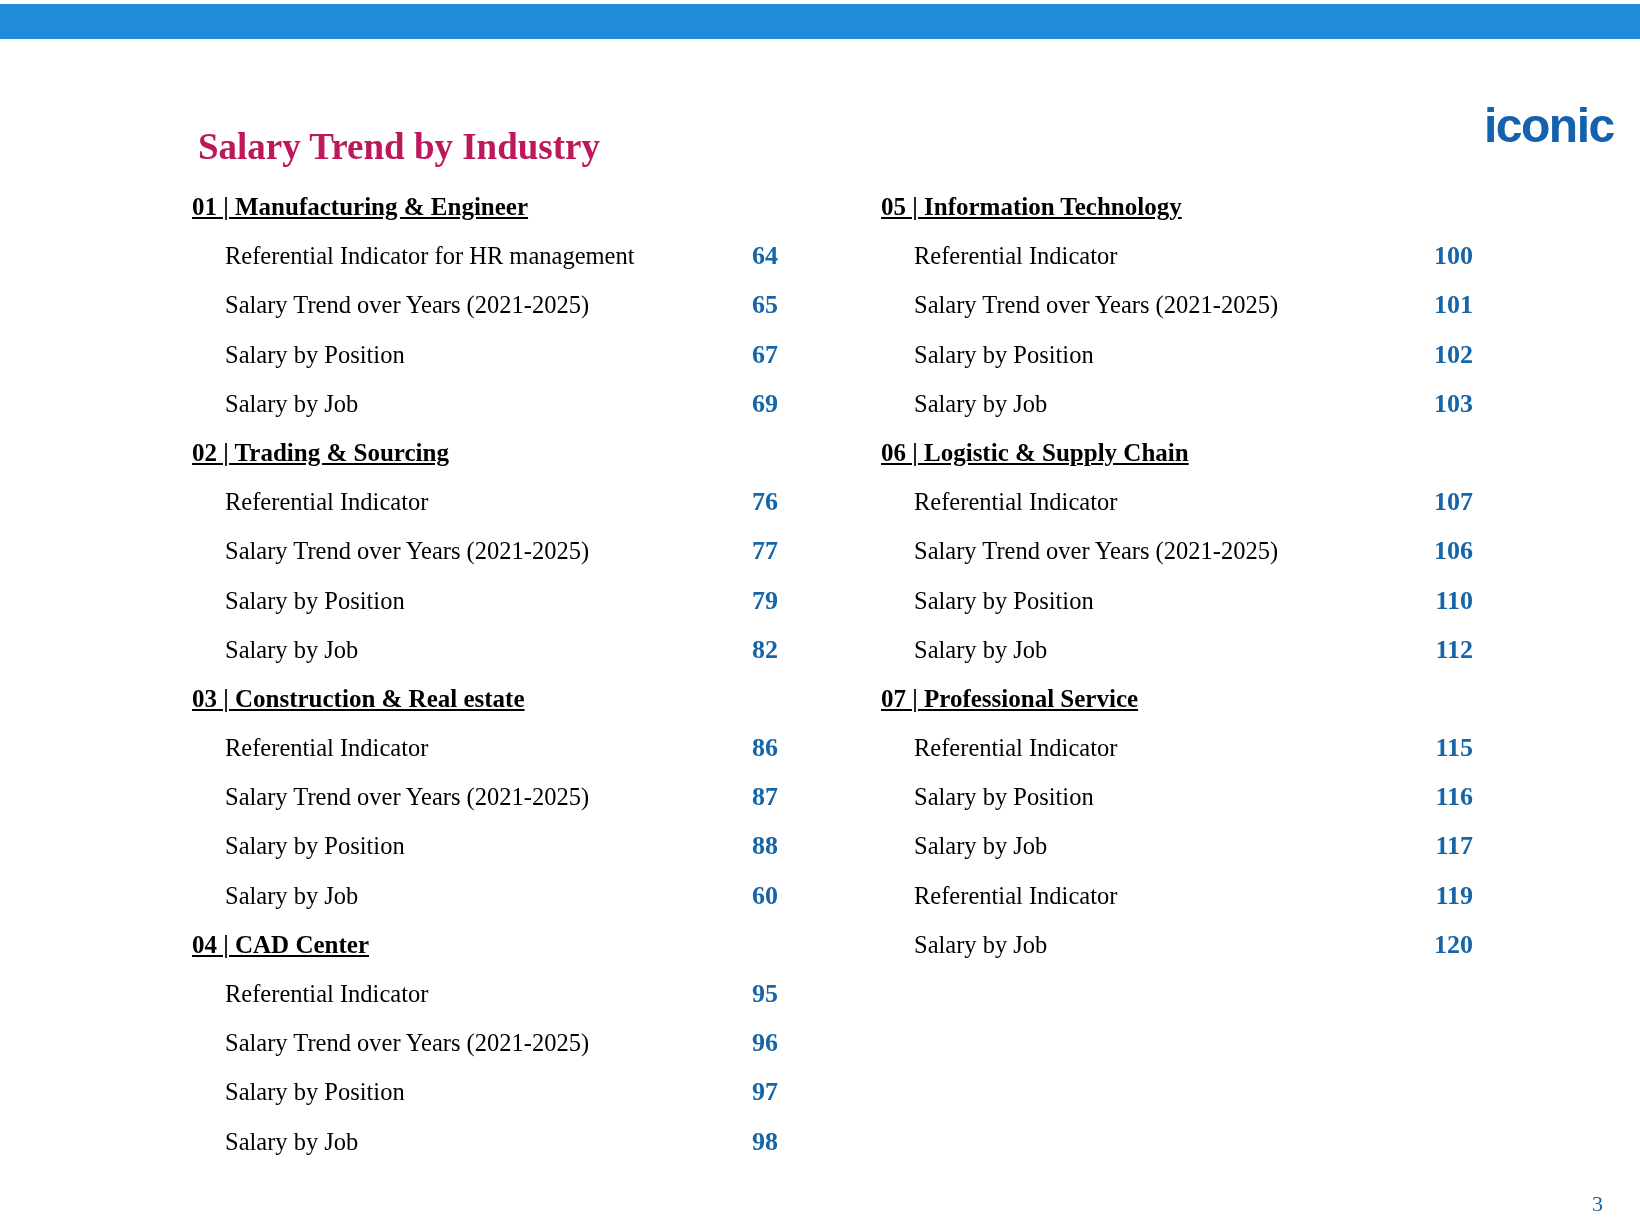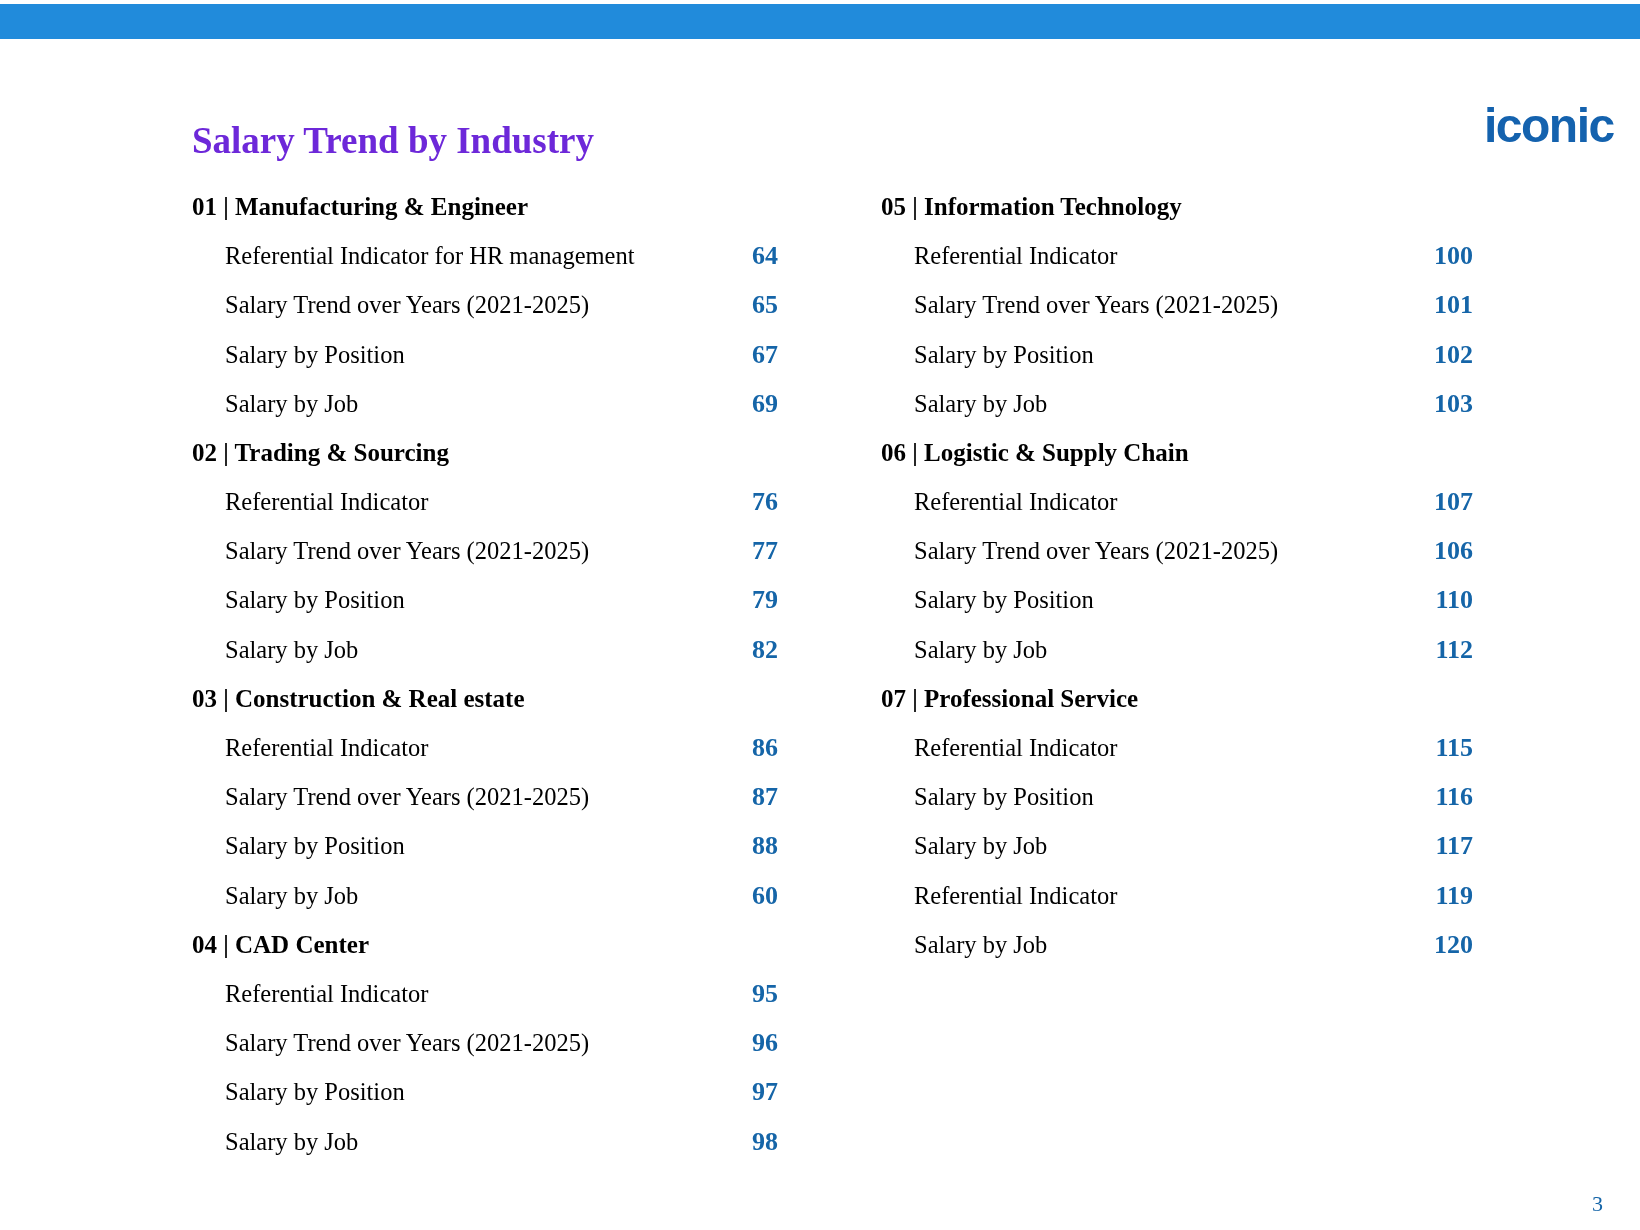--- a/index.html
+++ b/index.html
@@ -34,44 +34,45 @@
       color: #1462AE;
       line-height: 56px;
       margin-top: 46px;
     }
     .page-title {
       position: absolute;
       left: 192px;
       top: 118px;
       font-size: 37px;
       font-weight: 700;
-      color: #6d28d9;
+      color: #be185d;
       line-height: 46px;
-      margin: 0;
+      margin: 6px;
       white-space: nowrap;
     }
     .toc-col {
       position: absolute;
       top: 182px;
     }
     .toc-col.left { left: 192px; width: 586px; }
     .toc-col.right { left: 881px; width: 592px; }
     .section-header {
       height: 49.2px;
       line-height: 49.2px;
       font-size: 25px;
       font-weight: 700;
       white-space: nowrap;
+      text-decoration: underline;
     }
     .toc-item {
       height: 49.2px;
       line-height: 49.2px;
       display: flex;
       justify-content: space-between;
-      align-items: flex-end;
+      align-items: flex-start;
       padding-left: 33px;
       cursor: pointer;
       gap: 8px;
     }
     .toc-item .label {
       font-size: 24.5px;
       white-space: nowrap;
     }
     .toc-item .num {
       font-size: 26px;

